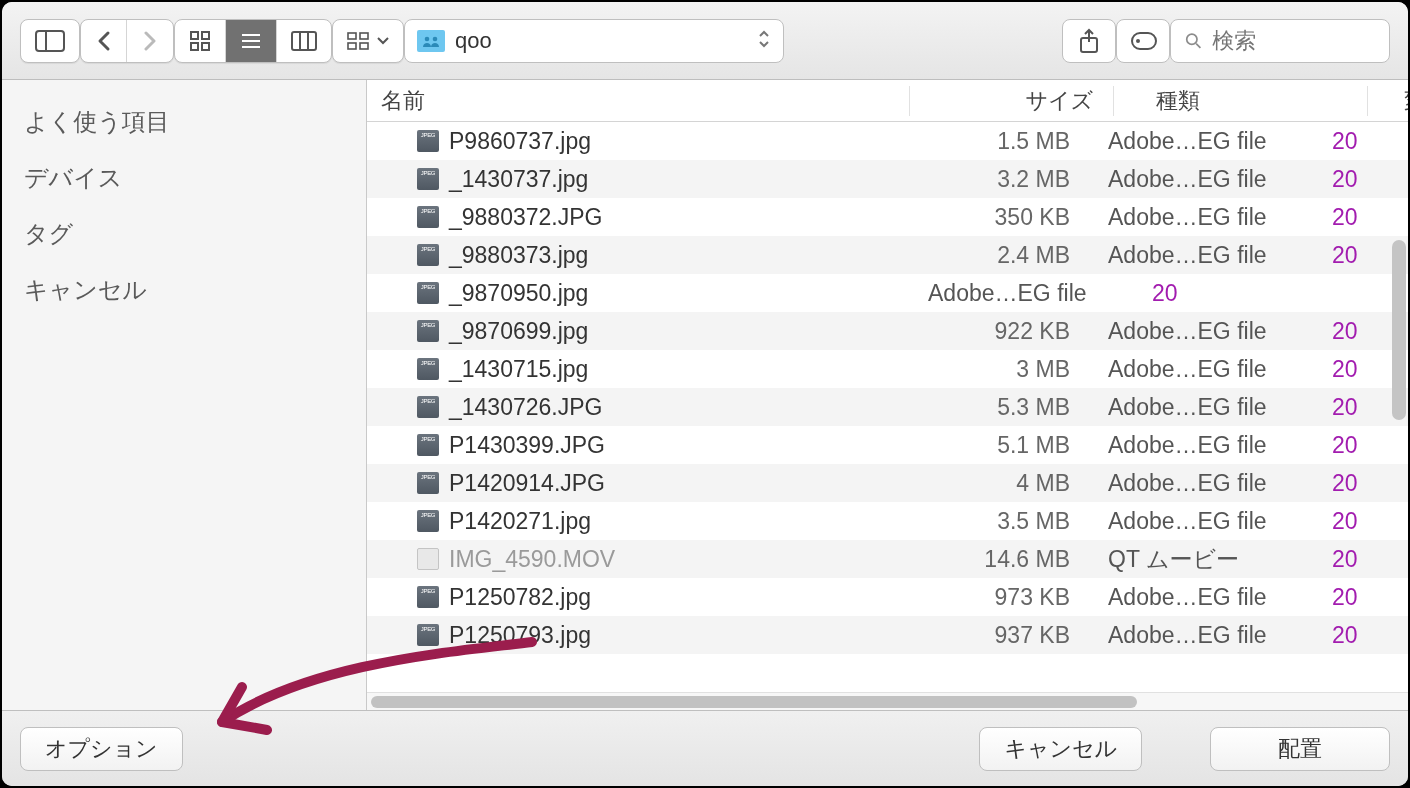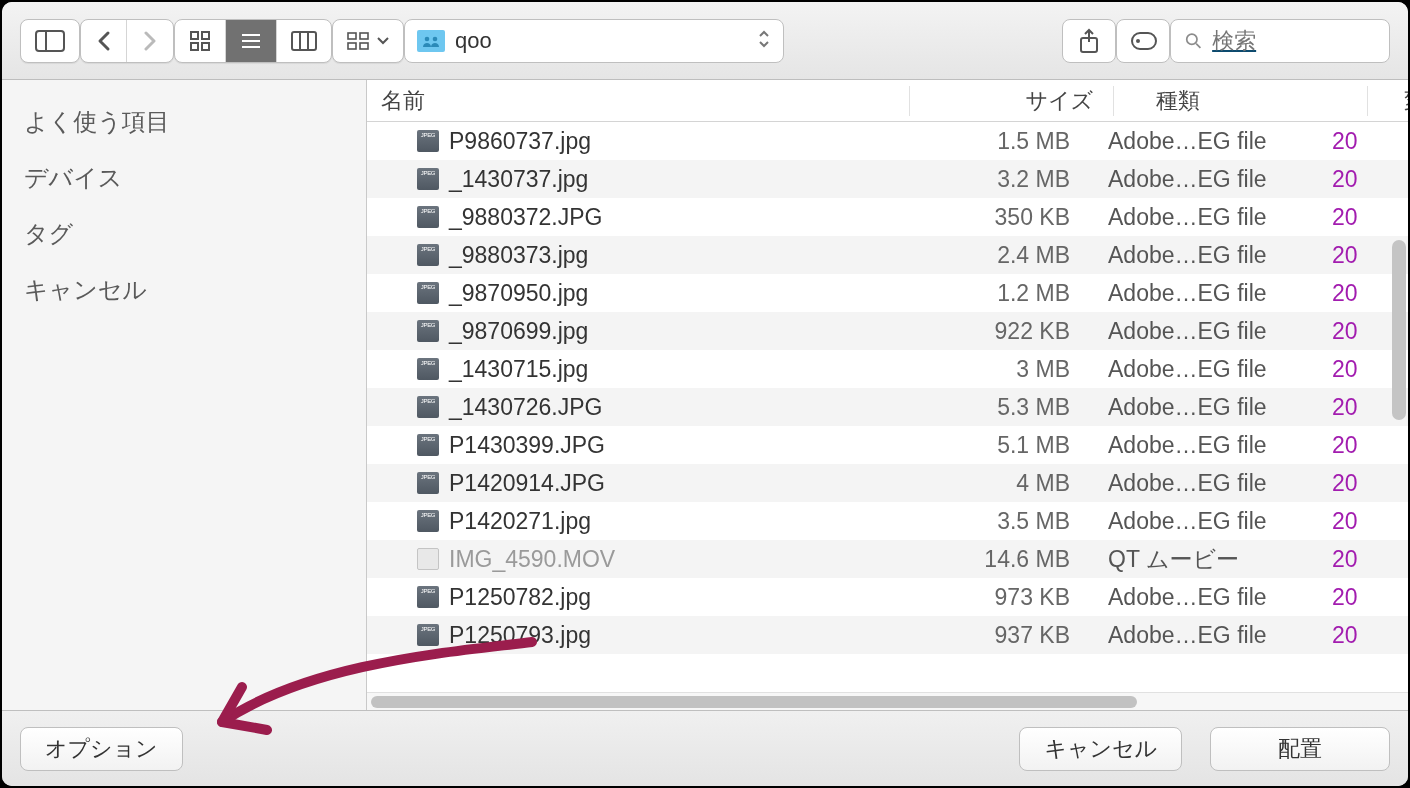--- a/index.html
+++ b/index.html
@@ -86,21 +86,21 @@
       background: #fff;
       border: 1px solid #bfbfbf;
       border-radius: 8px;
       display:flex; align-items:center;
       padding: 0 14px;
       gap: 10px;
       color:#8c8c8c;
     }
     .search-box input {
       border:none; outline:none; font-size:22px;
-      background:transparent; width:100%; color:#0c4a6e;text-decoration:underline;
+      background:transparent; width:100%; color:#737373;
     }
     .main {
       flex:1;
       display:flex;
       min-height:0;
     }
     .sidebar {
       width: 365px;
       border-right: 1px solid #c9c9c9;
       background: #f5f5f5;
@@ -372,21 +372,20 @@
             </div>
             <div class="cell size">2.4 MB</div>
             <div class="cell kind">Adobe…EG file</div>
             <div class="cell mod">20</div>
           </div>
           <div class="row">
             <div class="cell name">
               <span class="file-ic "></span>
               <span>_9870950.jpg</span>
             </div>
-            <div class="cell size">1.2 MB</div>
             <div class="cell kind">Adobe…EG file</div>
             <div class="cell mod">20</div>
           </div>
           <div class="row">
             <div class="cell name">
               <span class="file-ic "></span>
               <span>_9870699.jpg</span>
             </div>
             <div class="cell size">922 KB</div>
             <div class="cell kind">Adobe…EG file</div>
@@ -469,21 +468,21 @@
         <div class="hscroll-thumb"></div>
       </div>
       <div class="vscroll"></div>
     </div>
   </div>
 
   <div class="footer">
     <div class="foot-btn">オプション</div>
     <div class="spacer"></div>
     <div class="foot-btn">キャンセル</div>
-    <div class="foot-btn" style="width:180px; justify-content:center;">配置</div>
+    <div class="foot-btn" style="width:180px; justify-content:center;margin-left:40px;">配置</div>
   </div>
 
   <svg class="arrow-overlay" viewBox="0 0 400 130">
     <path d="M 360 10 C 280 20, 140 30, 50 90" fill="none" stroke="#9b1d4d" stroke-width="10" stroke-linecap="round"></path>
     <path d="M 50 90 L 70 55 M 50 90 L 95 98" fill="none" stroke="#9b1d4d" stroke-width="10" stroke-linecap="round"></path>
   </svg>
 
 </div>
 
 </body></html>

